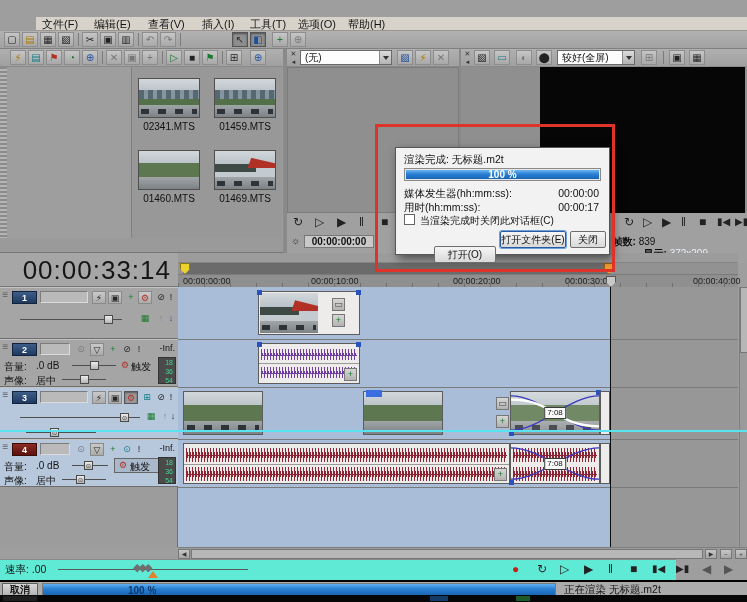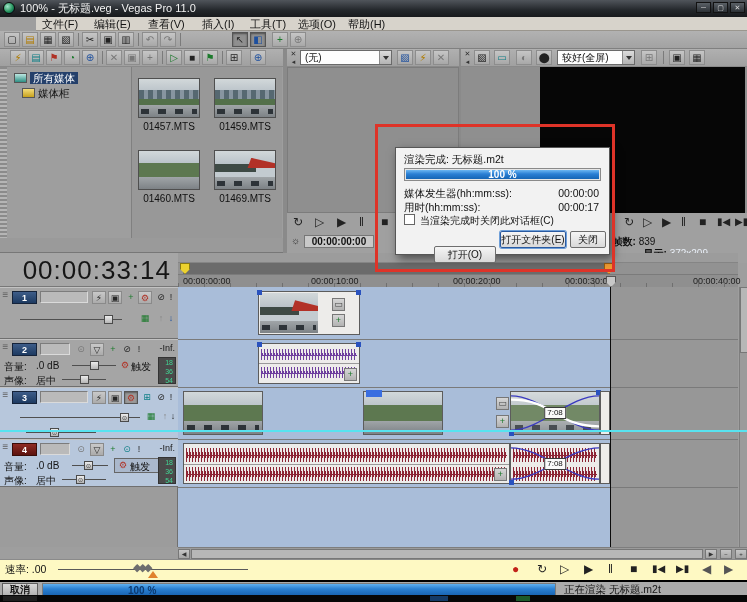--- a/index.html
+++ b/index.html
@@ -90,21 +90,21 @@
 .evbtn.gr{color:#444;}
 .fsvg{position:absolute;inset:0;width:100%;height:100%;z-index:2;}
 #cursorline{position:absolute;left:432px;top:0;width:1px;height:260px;background:#0c0c0c;z-index:5;}
 
 #vscroll{position:absolute;left:739px;top:287px;width:8px;height:260px;background:#9b9b9b;border-left:1px solid #7e7e7e;}
 #vscroll .thumbv{position:absolute;left:0;top:0;width:8px;height:66px;background:#b7b7b7;border:1px solid #777;}
 #hscroll{position:absolute;left:178px;top:547px;width:569px;height:12px;background:#9b9b9b;border-top:1px solid #7e7e7e;}
 .scbtn{position:absolute;top:1px;width:12px;height:10px;border:1px solid #777;background:linear-gradient(#c6c6c6,#a6a6a6);font-size:6px;line-height:9px;text-align:center;color:#333;}
 #hscroll .thumbh{position:absolute;left:13px;top:1px;width:512px;height:10px;background:#b7b7b7;border:1px solid #777;}
 
-#bottombar{position:absolute;left:0;top:559px;width:747px;height:21px;background:#fef9c3;border-top:1px solid #8a8a8a;text-align:center;}
+#bottombar{position:absolute;left:0;top:559px;width:676px;height:21px;background:#5eead4;border-top:1px solid #8a8a8a;text-align:center;}
 .tbtn{position:absolute;font-size:12px;color:#222;line-height:18px;}
 .tbtn.rec{color:#c22218;}
 #statusbar{position:absolute;left:0;top:580px;width:747px;height:15px;background:#ababab;border-top:2px solid #000000;}
 #cancelbtn{position:absolute;left:2px;top:1px;width:36px;height:13px;border:1px solid #5f5f5f;background:linear-gradient(#d9d9d9,#b3b3b3);font-size:10px;font-weight:bold;line-height:11px;text-align:center;}
 #sprog{position:absolute;left:42px;top:1px;width:514px;height:13px;border:1px solid #7a7a7a;background:#c2c2c2;}
 #sprog .fill{position:absolute;inset:0;background:linear-gradient(#5fb0f0,#2a80d2 45%,#1a66b4);}
 #sprog span{position:absolute;left:85px;top:0;font-size:10px;font-weight:bold;color:#0c3a70;line-height:13px;}
 #smsg{position:absolute;left:564px;top:1px;font-size:10.5px;color:#151515;line-height:13px;}
 #taskbar{position:absolute;left:0;top:595px;width:747px;height:7px;background:#070707;}
 
@@ -121,27 +121,20 @@
 .dbtn{position:absolute;top:83px;height:17px;border:1px solid #6e6e6e;background:linear-gradient(#f5f5f5,#d9d9d9);font-size:10px;line-height:15px;text-align:center;border-radius:2px;}
 .dbtn.focus{border:1px solid #2a5aa0;box-shadow:0 0 0 1px #6f9fd8;}
 #cyanline{position:absolute;left:0;top:430px;width:747px;height:2px;background:#57e3f0;z-index:6;}
 .blk{position:absolute;background:#060606;}
 </style>
 </head>
 <body>
 
 <div id="app">
 
-  <div id="titlebar">
-    <span class="appico"></span>
-    <span class="ttext">100% - 无标题.veg - Vegas Pro 11.0</span>
-    <span class="winbtn" style="right:36px;">─</span>
-    <span class="winbtn" style="right:19px;">▢</span>
-    <span class="winbtn" style="right:2px;">✕</span>
-  </div>
 
   <div id="menubar">
     <span class="mitem" style="left:6px">文件(F)</span>
     <span class="mitem" style="left:58px">编辑(E)</span>
     <span class="mitem" style="left:112px">查看(V)</span>
     <span class="mitem" style="left:166px">插入(I)</span>
     <span class="mitem" style="left:214px">工具(T)</span>
     <span class="mitem" style="left:262px">选项(O)</span>
     <span class="mitem" style="left:312px">帮助(H)</span>
   </div>
@@ -178,45 +171,37 @@
     <span class="sep" style="left:162px"></span>
     <span class="ticon green" style="left:166px">▷</span>
     <span class="ticon" style="left:184px">■</span>
     <span class="ticon green" style="left:202px">⚑</span>
     <span class="sep" style="left:222px"></span>
     <span class="ticon" style="left:226px">⊞</span>
     <span class="ticon blue" style="left:250px">⊕</span>
   </div>
   <div class="dockgrip" style="left:0;top:67px;height:171px;"></div>
 
-  <div class="abs" style="left:8px;top:67px;width:122px;height:171px;background:#9e9e9e;">
-    <div class="treeitem" style="left:6px;top:5px;">
-      <span class="treeico ico-all"></span><span class="selname">所有媒体</span>
-    </div>
-    <div class="treeitem" style="left:14px;top:20px;">
-      <span class="treeico ico-bin"></span><span>媒体柜</span>
-    </div>
-  </div>
 
   <div class="abs" style="left:131px;top:67px;width:151px;height:171px;background:#989898;border-left:1px solid #808080;"></div>
   <div class="thumb t-city" style="left:138px;top:78px;width:62px;height:40px;">
       <i class="sky"></i>
       <i class="bld"></i>
       <i class="trees"></i>
       <i class="road"></i>
       <i class="cars"></i>
     </div>
   <div class="thumb t-city" style="left:214px;top:78px;width:62px;height:40px;">
       <i class="sky"></i>
       <i class="bld"></i>
       <i class="trees"></i>
       <i class="road"></i>
       <i class="cars"></i>
     </div>
-  <div class="clipname" style="left:134px;top:121px;">01457.MTS</div>
+  <div class="clipname" style="left:134px;top:121px;">02341.MTS</div>
   <div class="clipname" style="left:210px;top:121px;">01459.MTS</div>
   <div class="thumb t-road" style="left:138px;top:150px;width:62px;height:40px;">
       <i class="sky"></i>
       <i class="trees"></i>
       <i class="road"></i>
     </div>
   <div class="thumb t-station" style="left:214px;top:150px;width:62px;height:40px;">
       <i class="sky"></i>
       <i class="canopy"></i>
       <i class="roof"></i>

